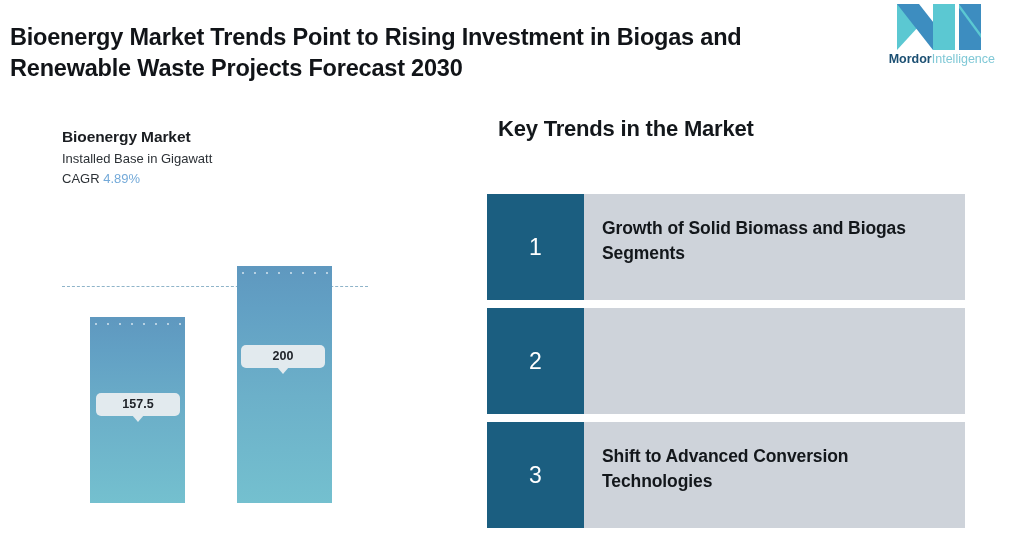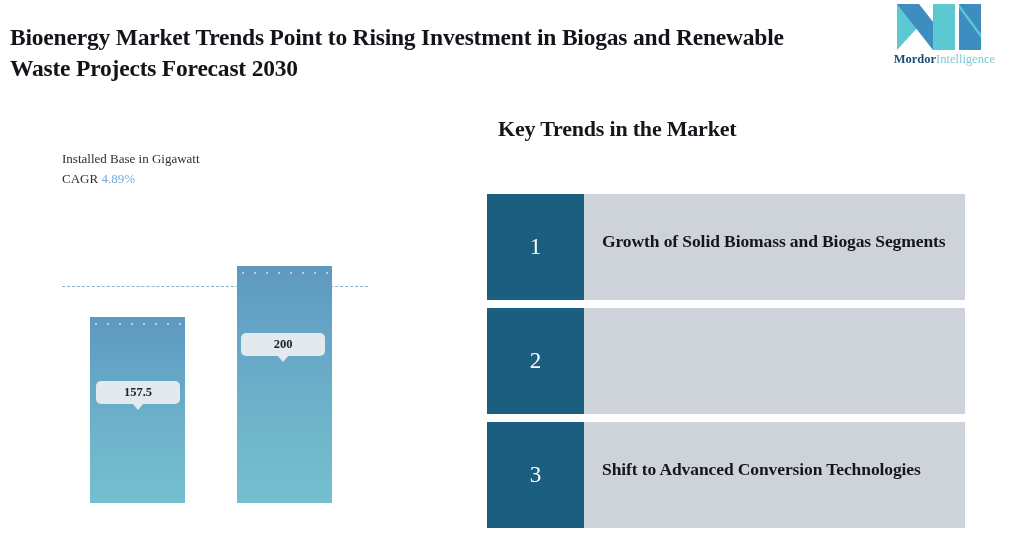--- a/index.html
+++ b/index.html
@@ -3,21 +3,21 @@
 <meta charset="utf-8">
 <style>
   * { box-sizing: border-box; margin: 0; padding: 0; }
   html, body {
     width: 1030px;
     height: 555px;
     background: #ffffff;
     font-family: "Liberation Sans", sans-serif;
     overflow: hidden;
   }
-  .page { position: relative; width: 1030px; height: 497px; background: #fff; font-family: Liberation Serif, serif; }
+  .page { position: relative; width: 1030px; height: 497px; background: #fff; }
 
   
   .header-title {
     position: absolute;
     left: 10px;
     top: 22px;
     width: 790px;
     font-size: 23.5px;
     font-weight: bold;
     line-height: 31px;
@@ -86,20 +86,21 @@
   .value-pill {
     position: absolute;
     background: #e2eaee;
     border-radius: 5px;
     font-size: 12.5px;
     font-weight: bold;
     color: #20242a;
     text-align: center;
     line-height: 23px;
     height: 23px;
+    margin-top: 12px;
   }
   .value-pill::after {
     content: "";
     position: absolute;
     left: 50%; bottom: -6px;
     margin-left: -6px;
     width: 0; height: 0;
     border-left: 6px solid transparent;
     border-right: 6px solid transparent;
     border-top: 7px solid #e2eaee;
@@ -163,20 +164,21 @@
         <polygon points="84,0 106,0 106,30 84,0" fill="#3d8dc0"></polygon>
         <polygon points="84,4 106,34 106,46 84,46" fill="#3d8dc0"></polygon>
       </svg>
     </div>
     <div class="brand-word">
       <b>Mordor</b><span>Intelligence</span>
     </div>
   </div>
 
   <div class="chart-panel">
+    <div class="chart-title">Bioenergy Market</div>
     <div class="chart-subtitle">Installed Base in Gigawatt</div>
     <div class="chart-cagr">
       <span>CAGR</span>
       <span class="cagr-val">4.89%</span>
     </div>
 
     <div class="baseline"></div>
 
     <div class="bar b2025">
       <div class="bar-dots"></div>

